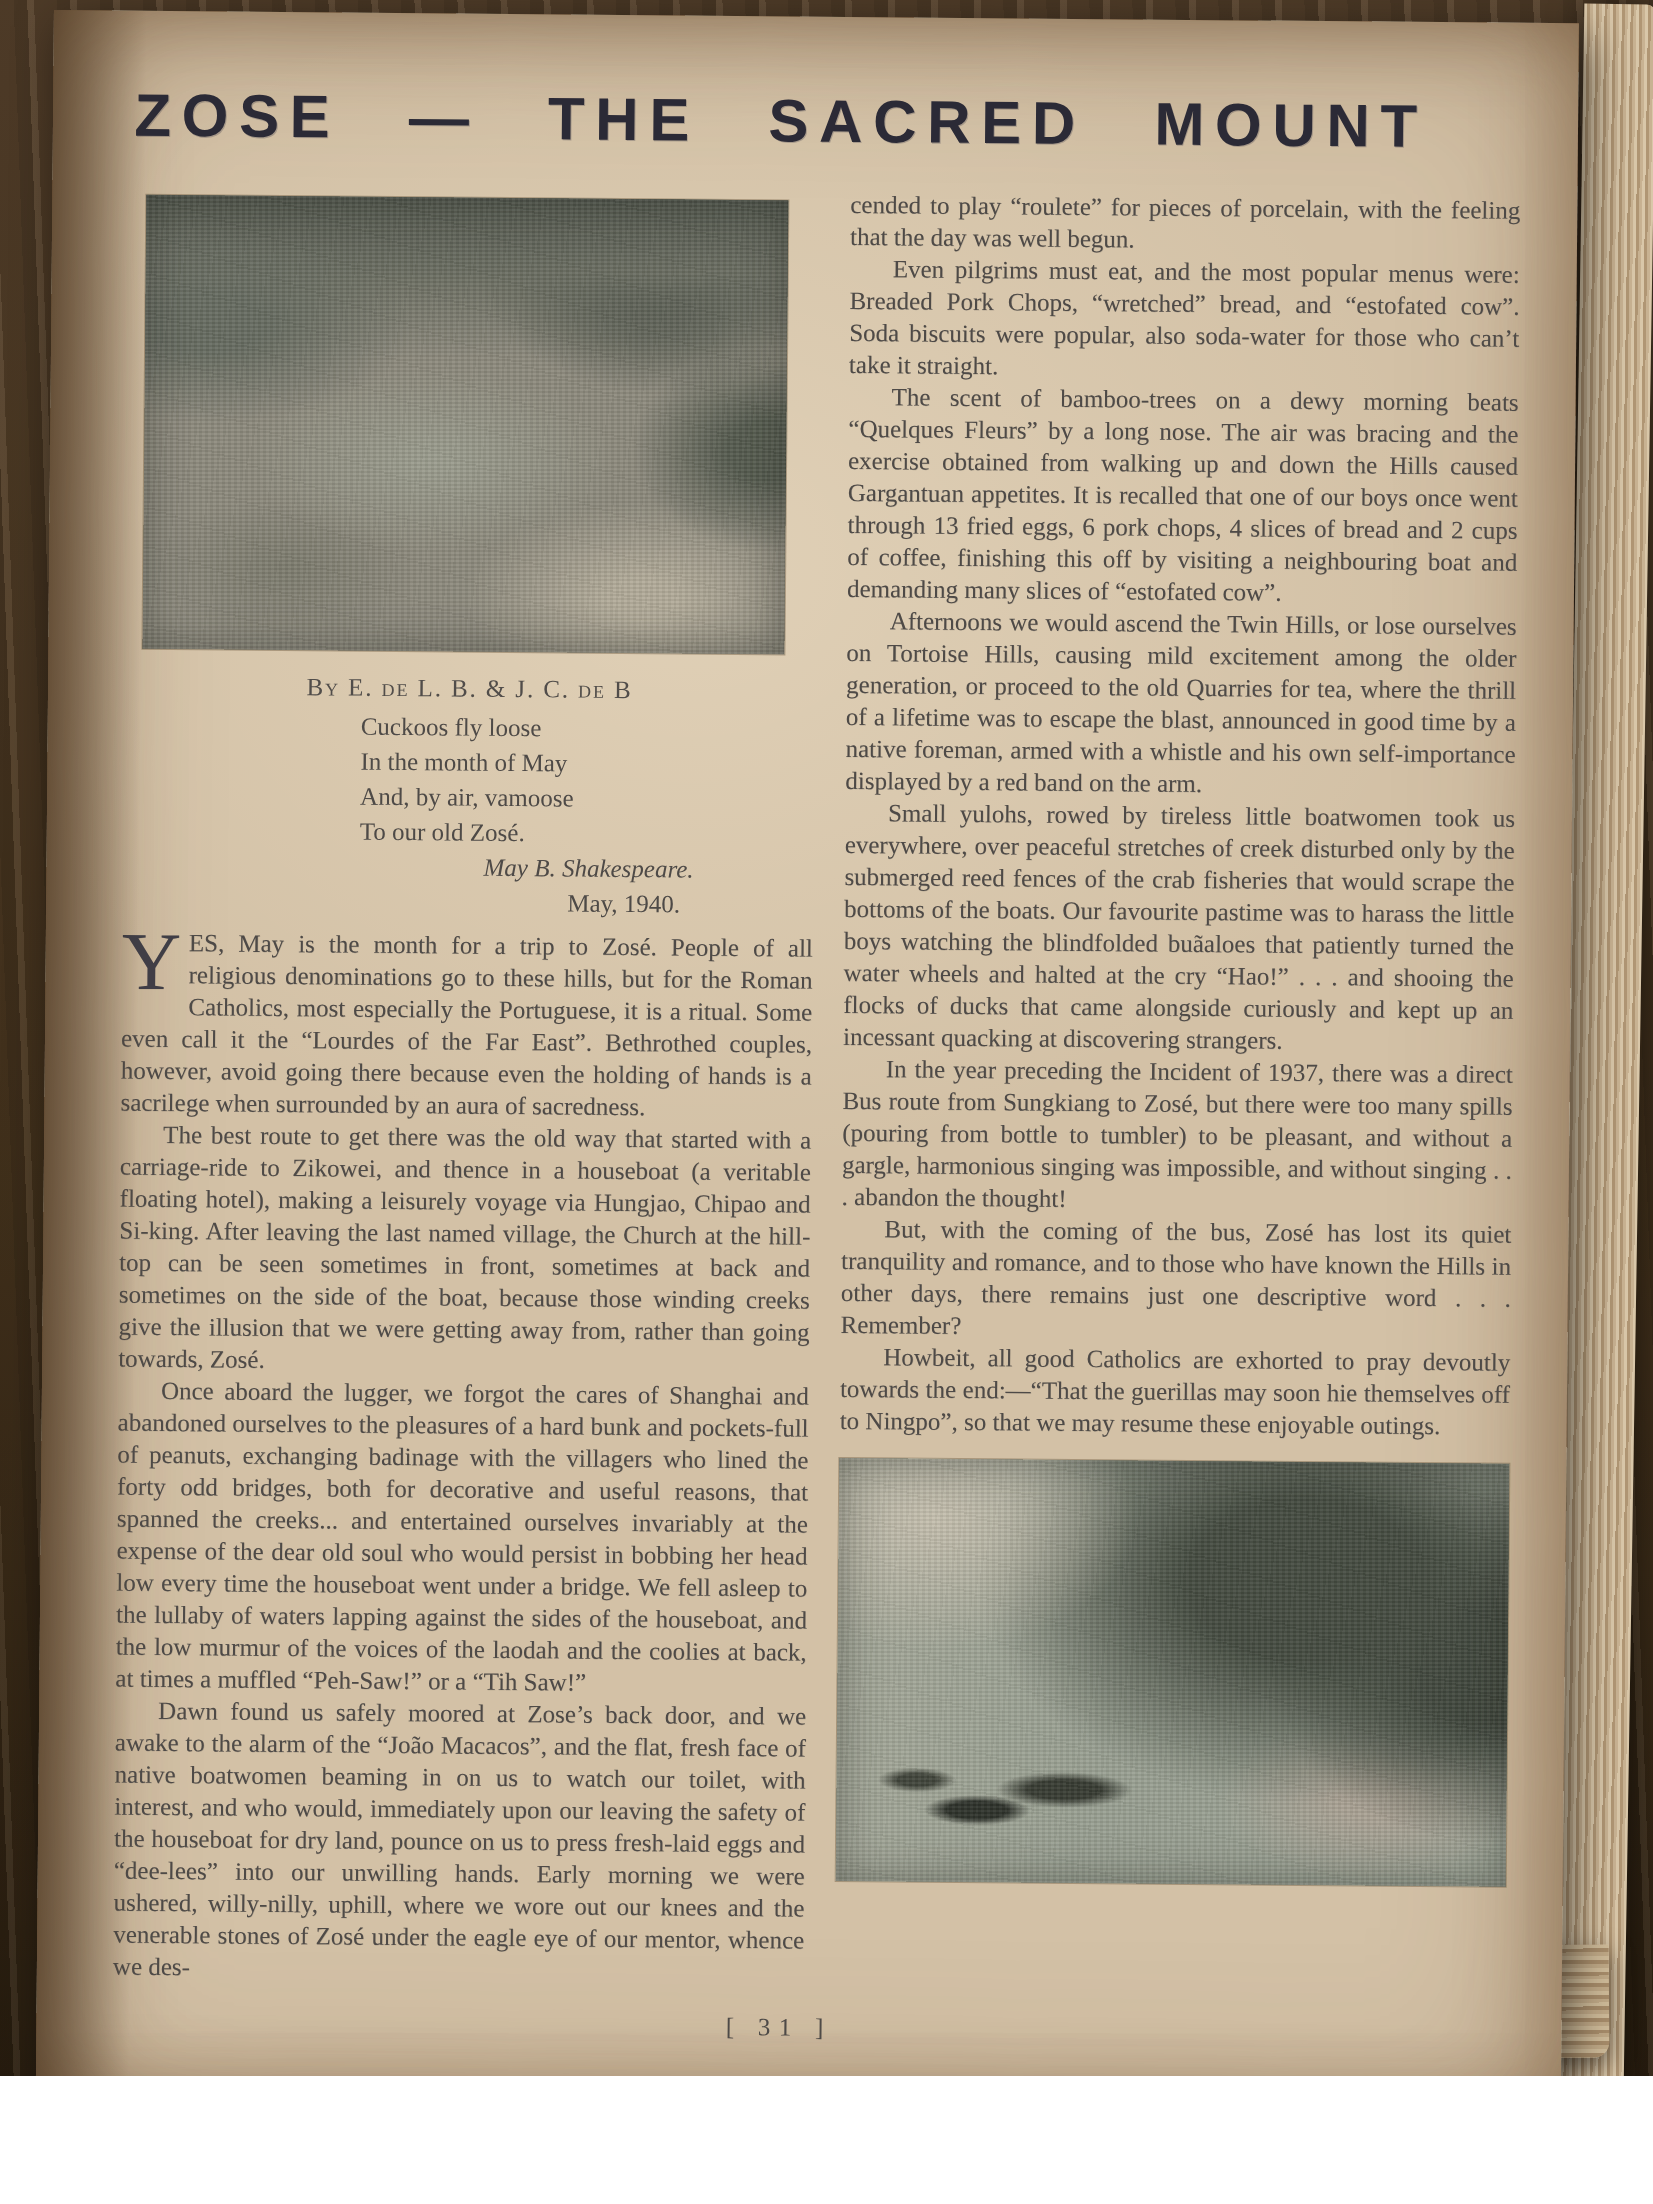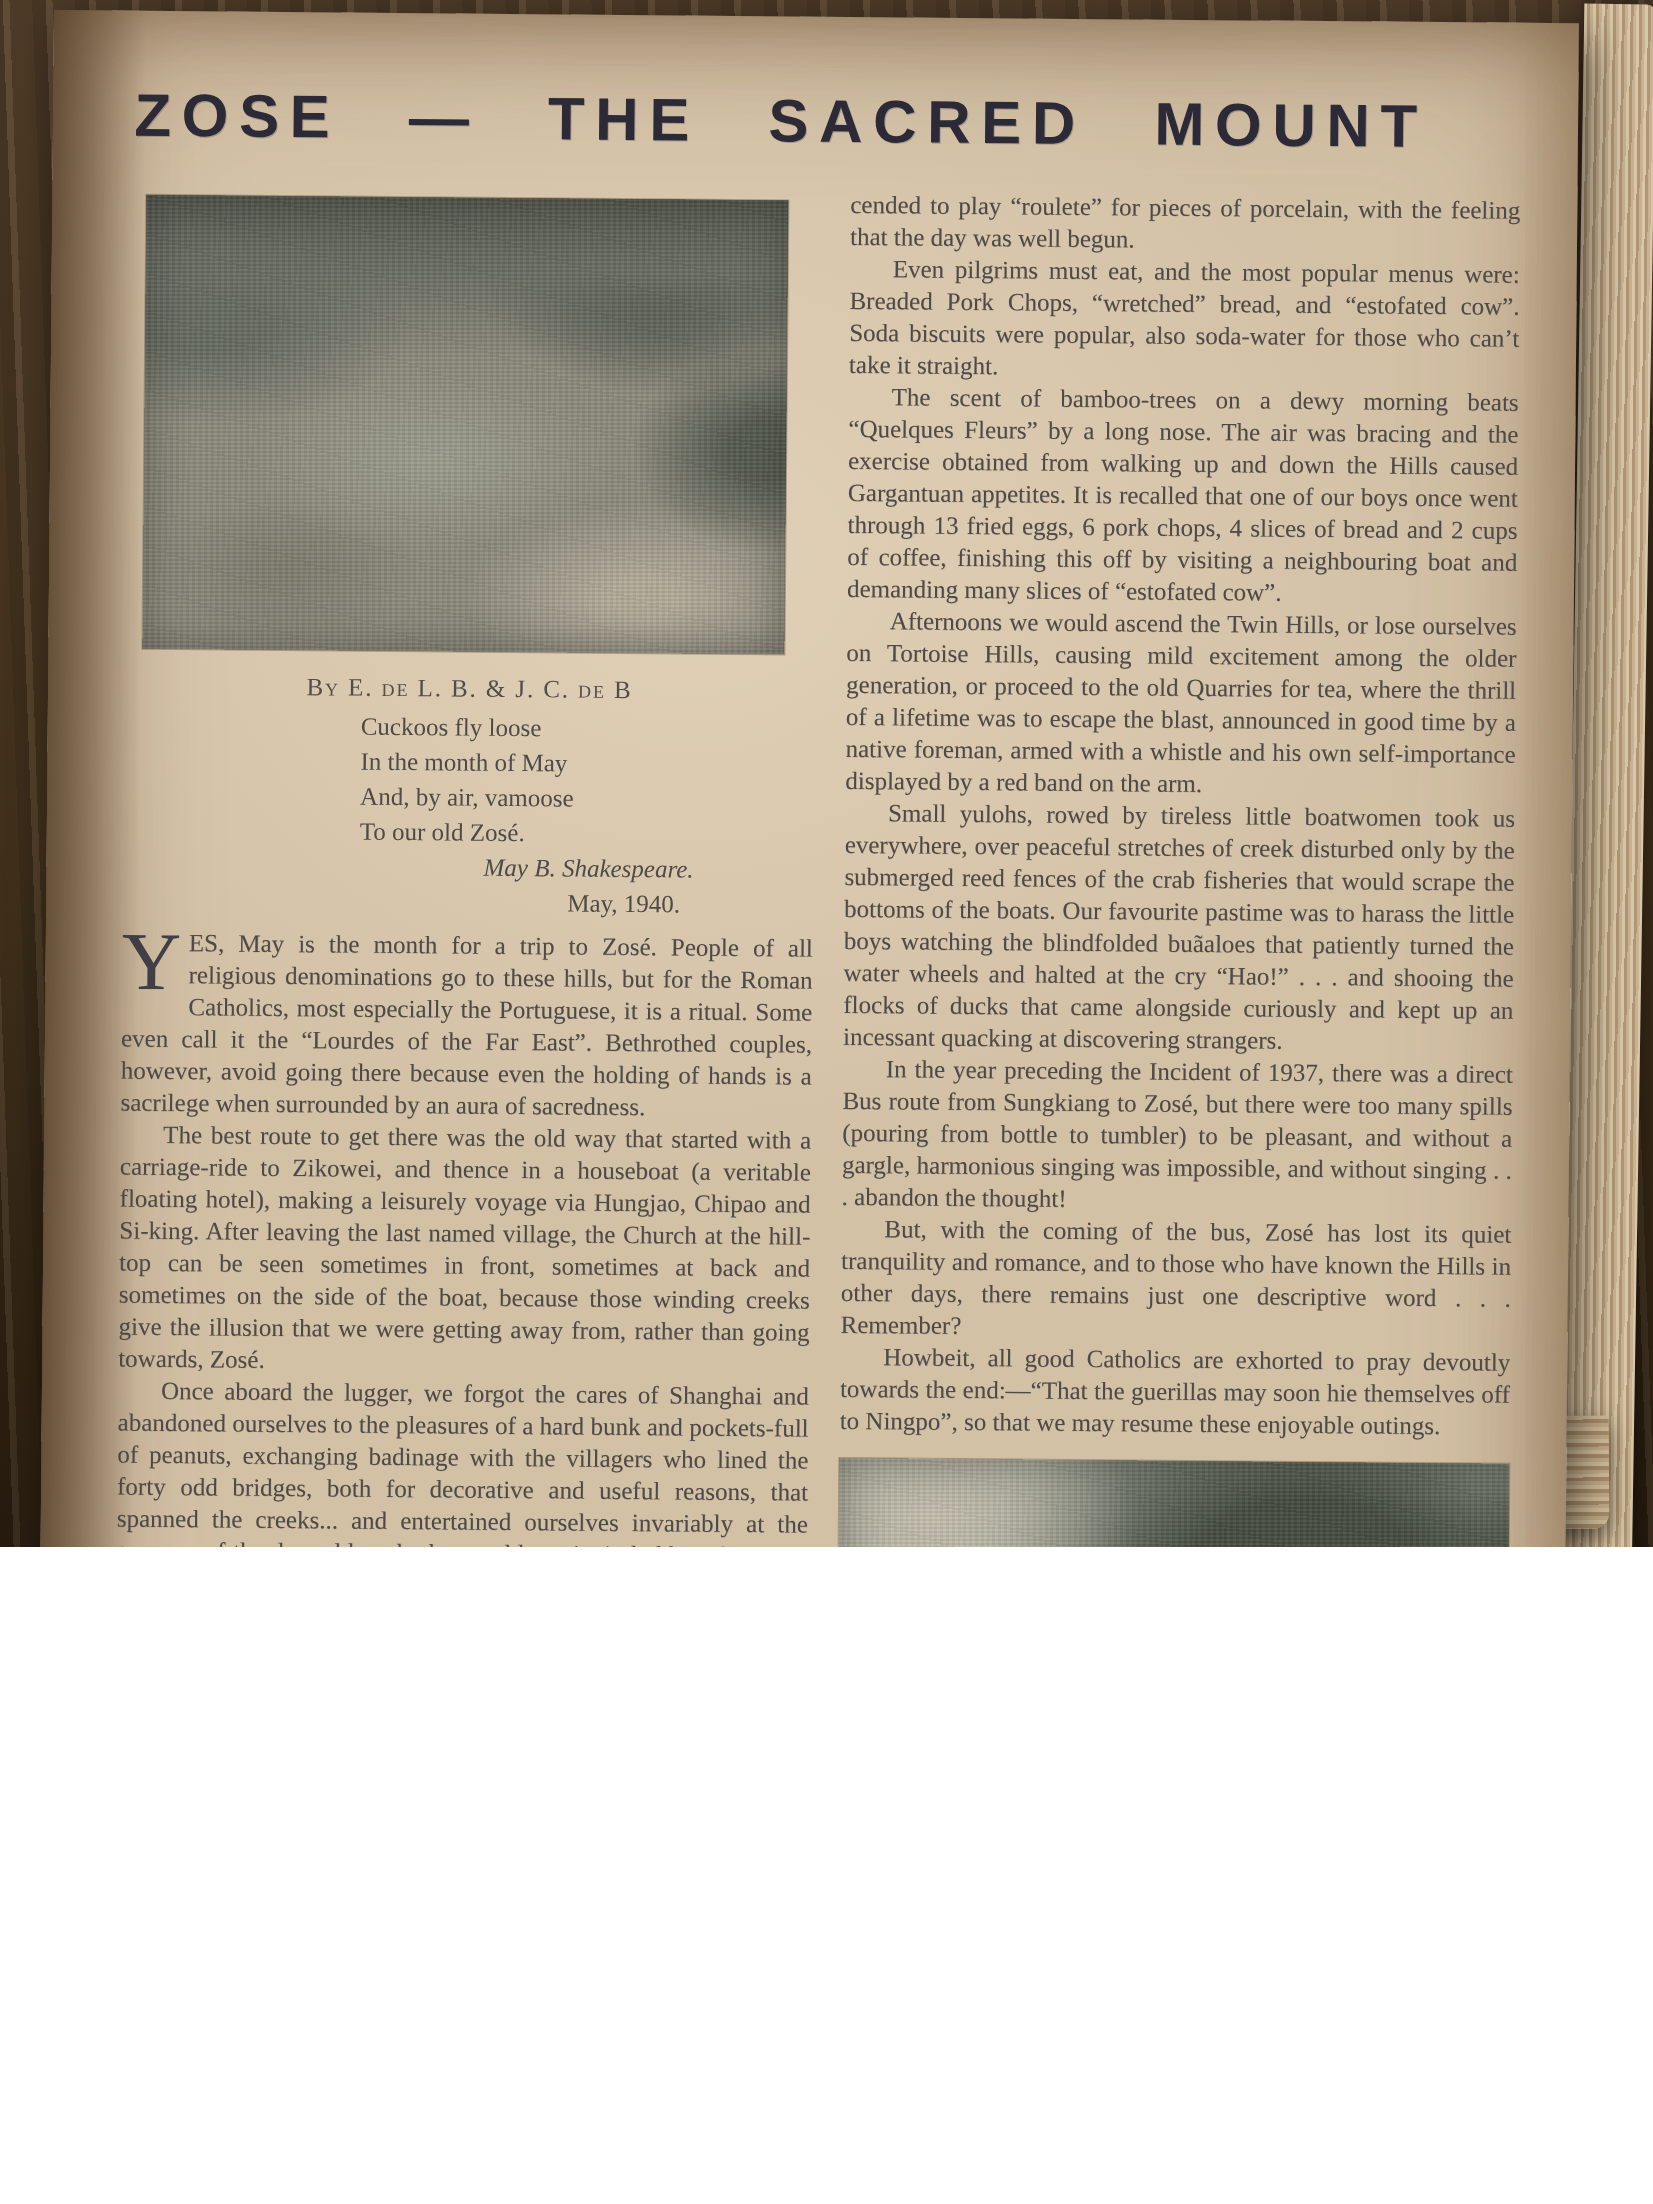--- a/index.html
+++ b/index.html
@@ -1,21 +1,21 @@
 <!DOCTYPE html>
 <html><head>
 <meta charset="utf-8">
 <style>
   html,body{margin:0;padding:0;}
   body{
     width:1654px;height:2205px;overflow:hidden;
     font-family:"Liberation Serif","DejaVu Serif",serif;
   }
   .scene{
-    position:relative;width:1654px;height:1547px;overflow:hidden;
+    position:relative;width:1654px;height:2076px;overflow:hidden;
     background:
       repeating-linear-gradient(88deg, rgba(0,0,0,.20) 0 13.6px, rgba(255,255,255,.05) 13.6px 20.4px, rgba(0,0,0,.12) 20.4px 43px),
       linear-gradient(180deg,#57422c 0%,#49361f 55%,#2f2212 100%);
   }
   
   .stack-right{
     position:absolute;top:3.9px;right:13.6px;width:72px;height:2086px;
     background:repeating-linear-gradient(90deg,#d9c7a9 0 2.9px,#b09674 2.9px 5.8px,#c8b292 5.8px 8.7px);
     border-radius:0 9.7px 13.6px 0;transform:rotate(.9deg);
     box-shadow:0 0 33px rgba(0,0,0,.55);

